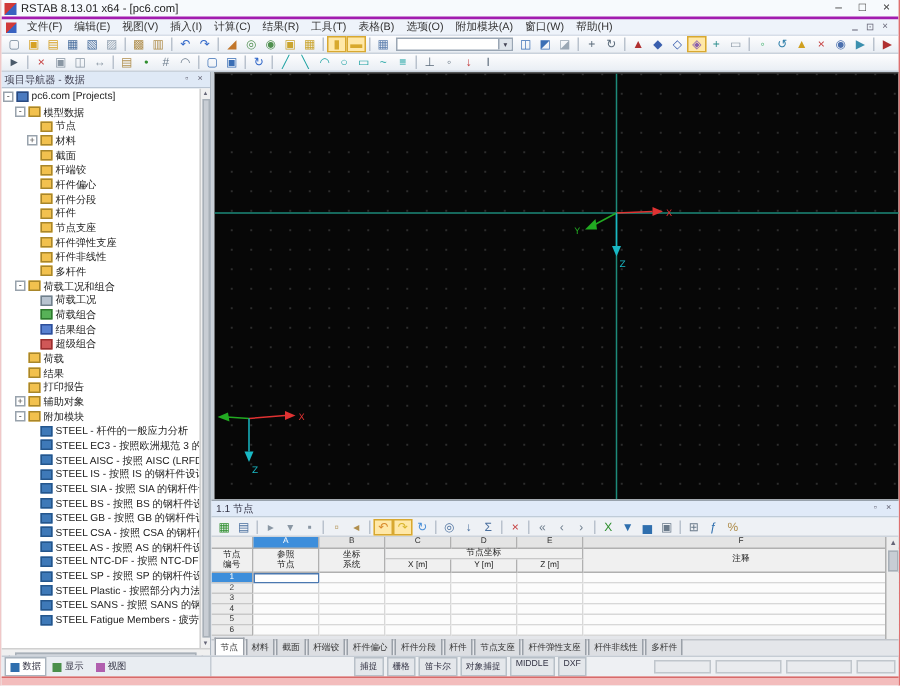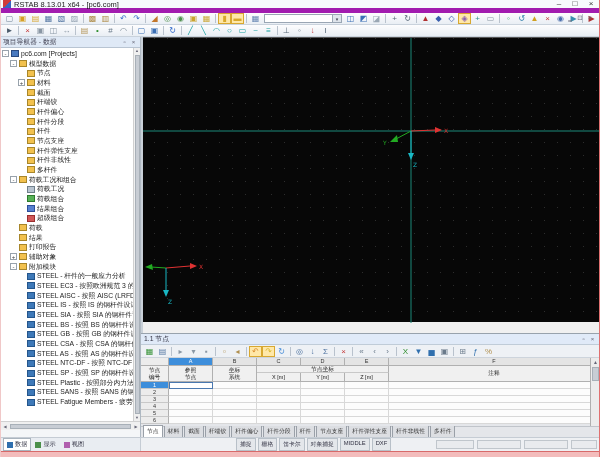--- a/index.html
+++ b/index.html
@@ -1,20 +1,20 @@
 <!DOCTYPE html>
 <html style="--canvas-bg: #070707; --dot: #2d2d2d; --guide: #1d8a7a; --ax: #e03232; --ay: #22aa22; --az: #19b8c4;"><head>
 <meta charset="utf-8">
 <style>
   *{box-sizing:border-box;margin:0;padding:0}
   html,body{font-family:"Liberation Sans","DejaVu Sans",sans-serif}
   #app{position:relative;width:600px;height:457px;background:#f0f0f0;overflow:hidden;
        border-right:1px solid #e07070;border-left:1px solid #f0c8c8}
   
-  .titlebar{height:13px;background:#f7fafd;display:flex;align-items:center;border-bottom:5px solid #a21caf}
+  .titlebar{height:13px;background:#f7fafd;display:flex;align-items:center;border-bottom:2px solid #a21caf}
   .appicon{width:8px;height:8px;margin:0 3px 0 2px;background:linear-gradient(135deg,#d03a3a 50%,#3a62c0 50%);flex:none}
   .title{font-size:7.5px;color:#222;white-space:nowrap}
   .wbtns{margin-left:auto;display:flex}
   .wbtn{width:16px;height:13px;font-size:8px;line-height:12px;text-align:center;color:#333}
   
   .menubar{height:11px;background:#eef3fa;display:flex;align-items:center;border-bottom:1px solid #d7dee8;padding-left:2px}
   .mdiicon{width:7px;height:7px;background:linear-gradient(135deg,#d03a3a 50%,#3a62c0 50%);margin:0 3px 0 1px;flex:none}
   .menuitem{font-size:7.2px;color:#333;padding:0 4px;white-space:nowrap}
   .mdibtns{margin-left:auto;display:flex;padding-right:2px}
   .mdibtn{width:10px;font-size:6.5px;color:#667;text-align:center}
@@ -128,20 +128,36 @@
   <div class="titlebar">
     <span class="appicon"></span>
     <span class="title">RSTAB 8.13.01 x64 - [pc6.com]</span>
     <span class="wbtns">
       <span class="wbtn">–</span>
       <span class="wbtn">□</span>
       <span class="wbtn close">×</span>
     </span>
   </div>
 
+  <div class="menubar">
+    <span class="mdiicon"></span>
+
+  <span class="menuitem">文件(F)</span>
+      <span class="menuitem">编辑(E)</span>
+      <span class="menuitem">视图(V)</span>
+      <span class="menuitem">插入(I)</span>
+      <span class="menuitem">计算(C)</span>
+      <span class="menuitem">结果(R)</span>
+      <span class="menuitem">工具(T)</span>
+      <span class="menuitem">表格(B)</span>
+      <span class="menuitem">选项(O)</span>
+      <span class="menuitem">附加模块(A)</span>
+      <span class="menuitem">窗口(W)</span>
+      <span class="menuitem">帮助(H)</span>
+    </div>
   <div class="mdibtns" style="position:absolute;right:2px;top:14px">
     <span class="mdibtn">‗</span>
     <span class="mdibtn">⊡</span>
     <span class="mdibtn">×</span>
   </div>
 
   <div class="toolbar">
     <span style="display:flex">
 
     <span class="tbi" style="--ic: #6f8396;">

